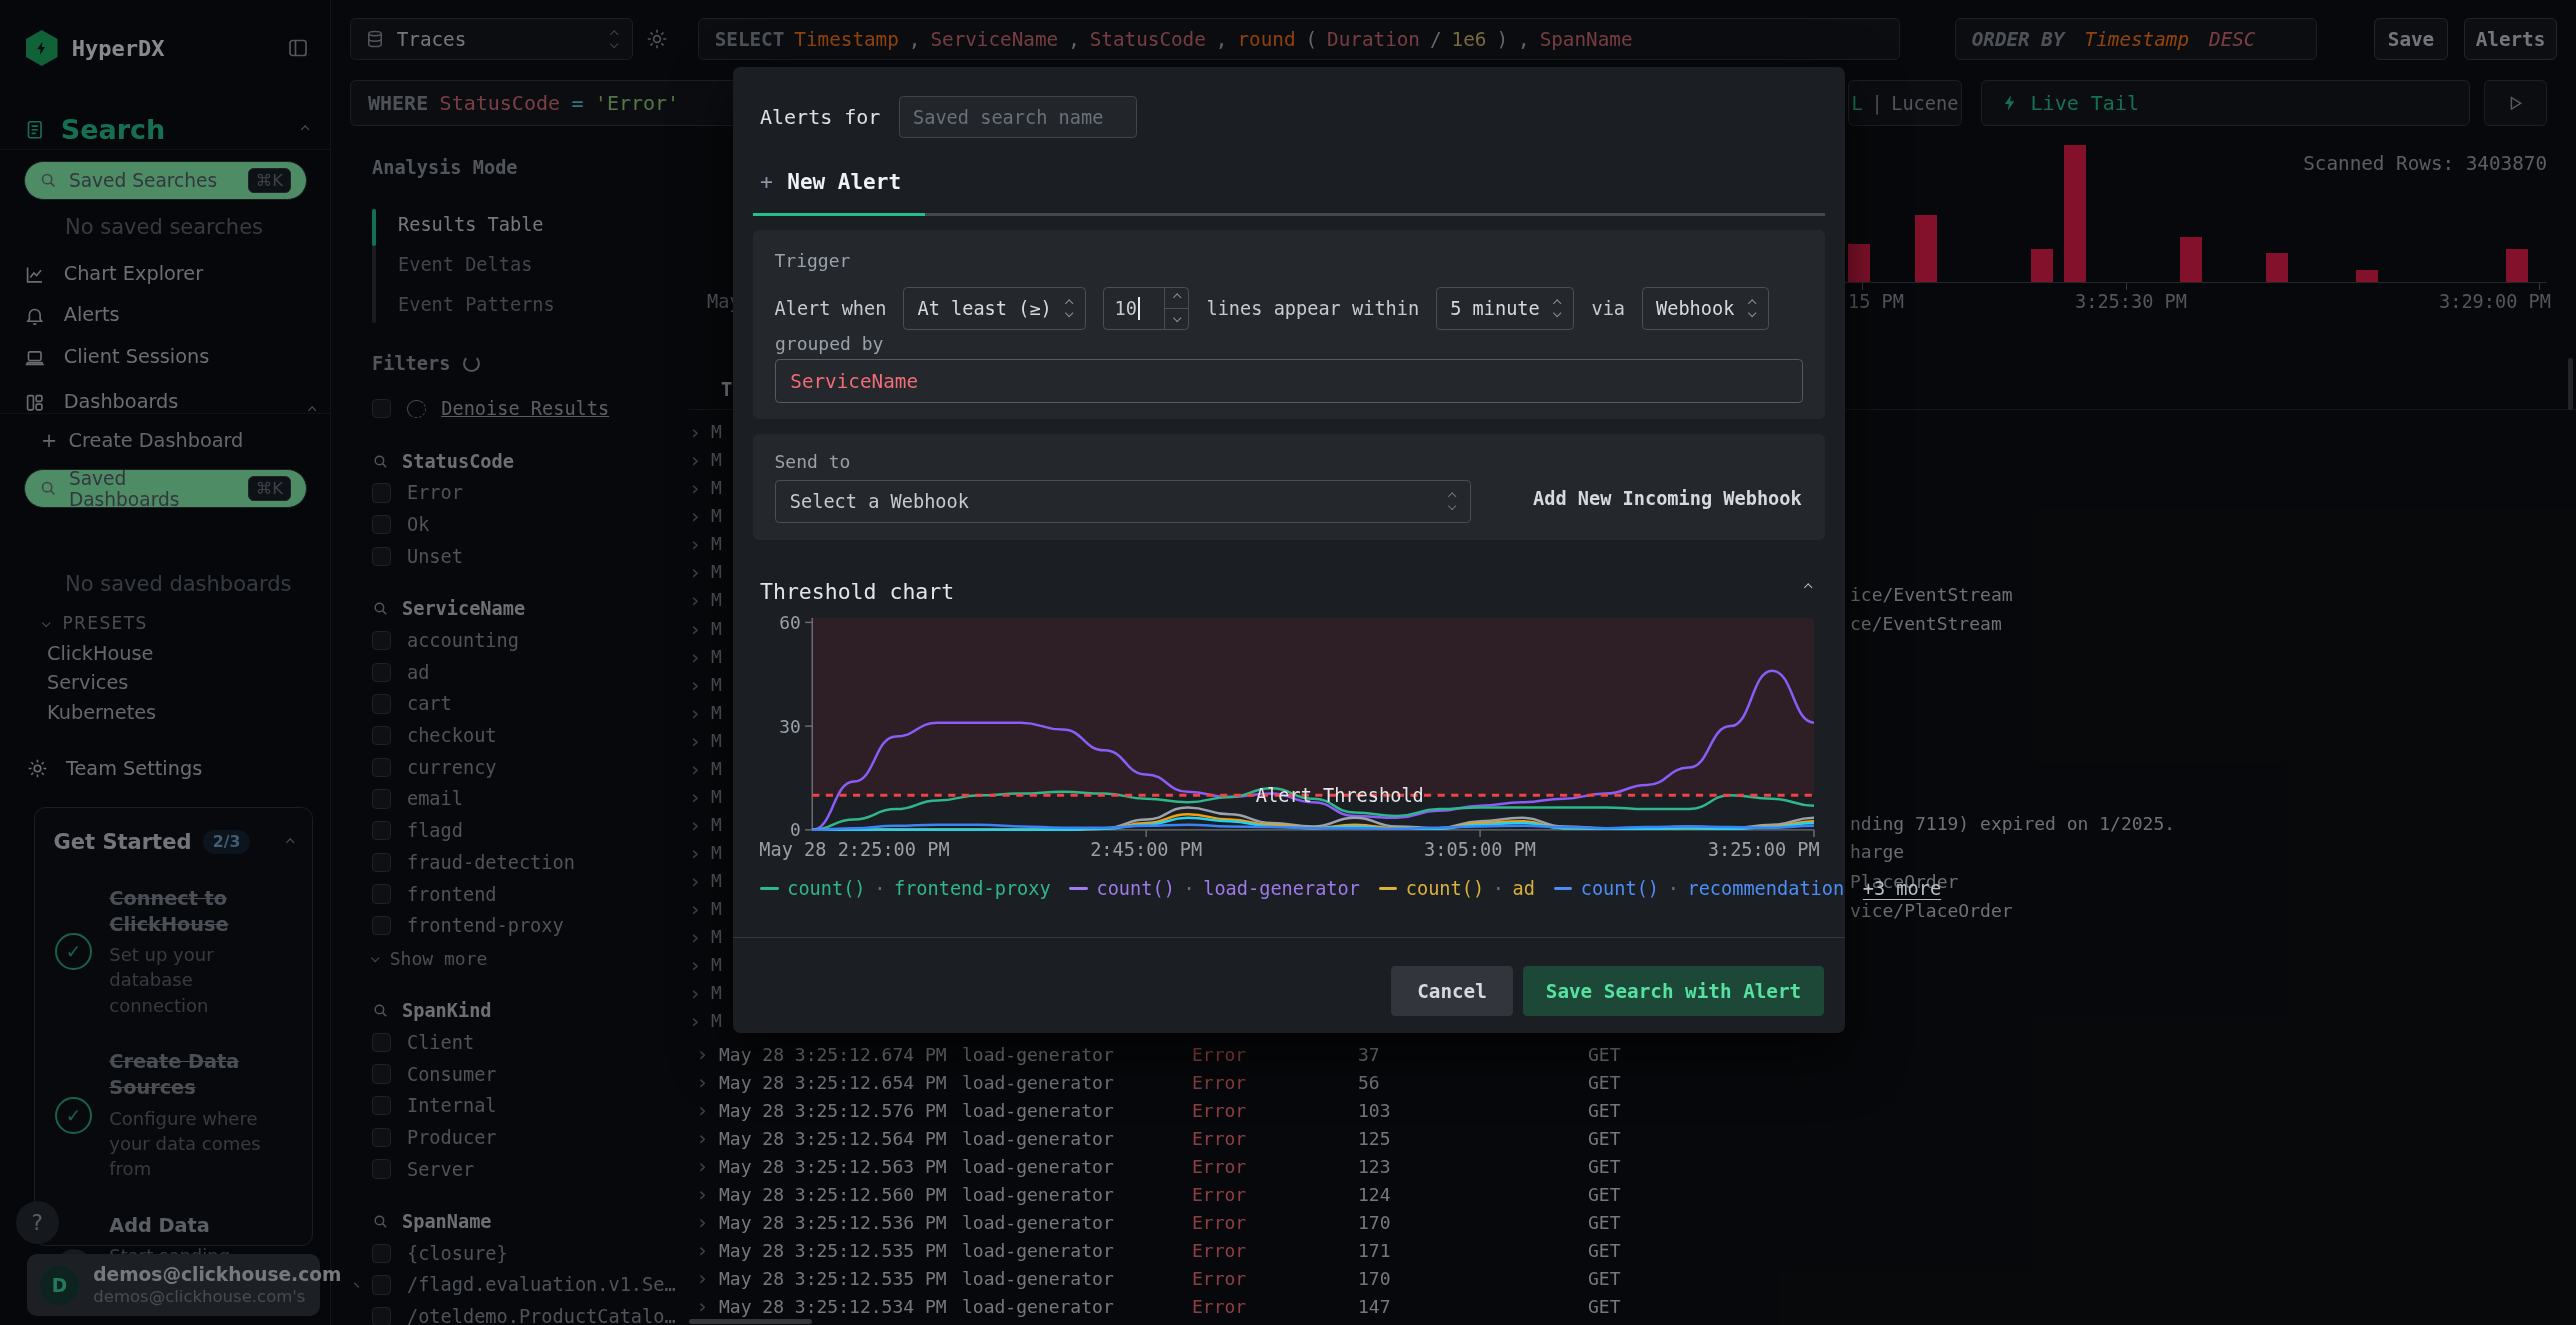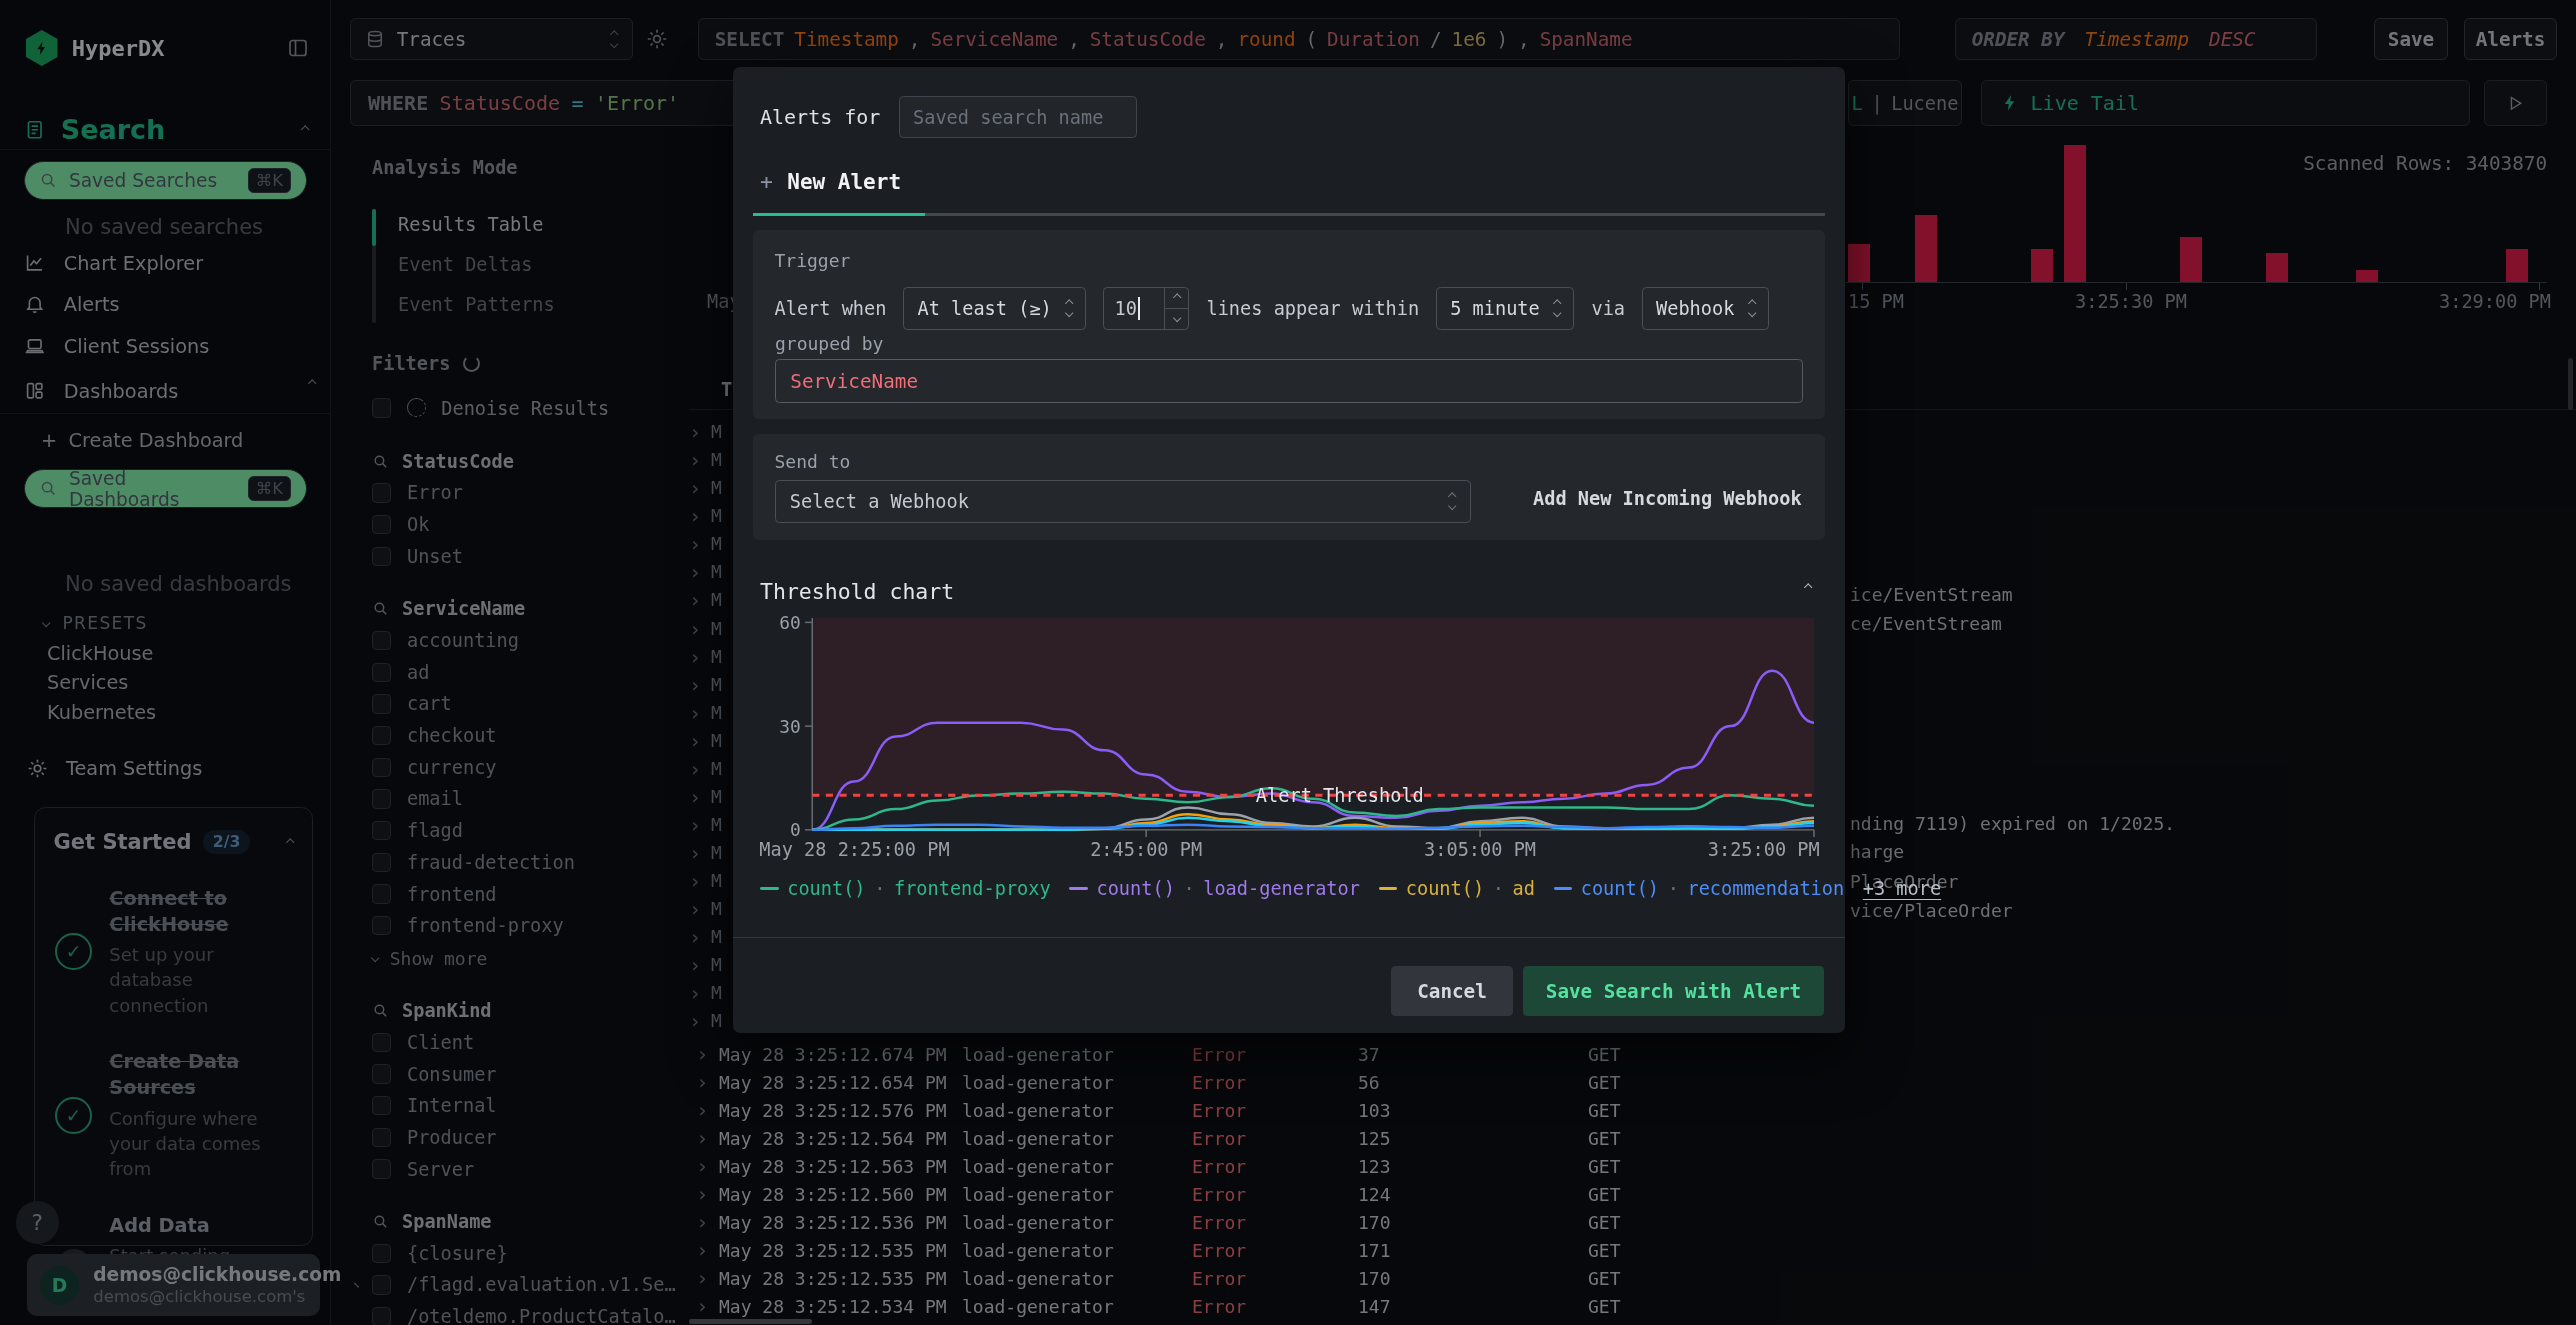--- a/index.html
+++ b/index.html
@@ -45,21 +45,21 @@
   #brand-row{position:absolute;left:26px;top:30px;right:20px;display:flex;align-items:center;gap:14.3px;}
   #logo-hex{width:31.5px;height:36px;background:#1ba75e;clip-path:polygon(50% 0,100% 25%,100% 75%,50% 100%,0 75%,0 25%);display:flex;align-items:center;justify-content:center;}
   #brand-name{font-size:22px;font-weight:bold;color:#e8ebee;font-family:var(--mono);}
   #collapse-icon{margin-left:auto;color:#8b929b;}
   #search-row{position:absolute;left:23.6px;top:114px;right:21.5px;display:flex;align-items:center;gap:15.7px;color:#24c08b;font-size:27px;font-weight:bold;}
   #search-row .chev{margin-left:auto;color:#8b929b;}
   .side-divider{position:absolute;left:0;right:0;height:1.4px;background:#1b1f24;}
   .pill-search{position:absolute;left:23.6px;width:283px;height:39px;background:#86efac;border:1.4px solid #2c3137;border-radius:715px;display:flex;align-items:center;gap:11.4px;padding:0 14.3px;color:#555d67;font-size:18.6px;}
   .pill-search .kbd{margin-left:auto;font-size:16.5px;color:#6a727c;background:#181c21;border:0.7px solid #343a42;border-radius:5.7px;padding:2.1px 7.2px;font-family:var(--sans);}
   .side-muted{position:absolute;left:65px;color:#5c646e;font-size:21px;}
-  .nav-item{position:absolute;left:23.6px;right:14.3px;height:33px;display:flex;align-items:flex-start;gap:18.6px;color:#b6bcc4;font-size:19.3px;}
+  .nav-item{position:absolute;left:23.6px;right:14.3px;height:33px;display:flex;align-items:flex-end;gap:18.6px;color:#b6bcc4;font-size:19.3px;}
   .nav-item .chev{margin-left:auto;color:#8b929b;}
   #create-dash{position:absolute;left:41px;top:429px;display:flex;gap:11.4px;align-items:center;color:#aab0b8;font-size:19.3px;}
   #presets-row{position:absolute;left:43px;top:613px;display:flex;align-items:center;gap:13px;color:#7d848d;font-size:17px;letter-spacing:1.4px;}
   .preset-item{position:absolute;left:47px;color:#aab0b8;font-size:19.3px;}
   #team-settings{position:absolute;left:26px;top:757px;display:flex;align-items:center;gap:17px;color:#b6bcc4;font-size:19.3px;}
 
   #gs-card{position:absolute;left:34px;top:807px;width:279px;height:439px;border:1.4px solid #2e333a;border-radius:11.4px;background:#0d0f12;padding:21.5px 18.6px;}
   #gs-title-row{display:flex;align-items:center;gap:11.4px;}
   #gs-title{font-size:21px;font-weight:bold;color:#c3c9d1;}
   #gs-badge{background:#132430;color:#6d9cc3;font-size:15.7px;font-weight:bold;border-radius:715px;padding:2.9px 10px;}
@@ -84,21 +84,21 @@
   
   #filters{position:absolute;left:333px;top:143px;width:404px;bottom:0;padding:14.3px 0 0 39px;overflow:hidden;font-size:18.6px;color:#a9afb8;}
   #analysis-title{font-weight:bold;color:#8a919b;font-size:18.6px;}
   #mode-list{position:relative;margin-top:26px;padding-left:26px;}
   #mode-rail{position:absolute;left:0;top:4.3px;width:3.6px;height:114px;background:#2b3036;border-radius:2.1px;}
   #mode-rail-active{position:absolute;left:0;top:4.3px;width:3.6px;height:37px;background:#24c08b;border-radius:2.1px;z-index:1;}
   .mode-item{height:40px;display:flex;align-items:center;color:#6f767f;}
   .mode-item.active{color:#c6ccd3;}
   #filters-title-row{margin-top:29px;display:flex;align-items:center;gap:13px;font-weight:bold;color:#8a919b;}
   .refresh-ic{width:17px;height:17px;border:2.1px solid #8a919b;border-top-color:transparent;border-radius:50%;}
-  #denoise-row{margin-top:24px;display:flex;align-items:flex-start;gap:15.7px;color:#9aa1aa;}
+  #denoise-row{margin-top:24px;display:flex;align-items:center;gap:15.7px;color:#9aa1aa;text-decoration:underline;}
   .denoise-ic{width:18.6px;height:18.6px;border-radius:50%;border:1.4px dashed #7d848d;border-left-style:solid;border-top-style:solid;}
   .fgroup{margin-top:31.5px;}
   .fgroup-head{display:flex;align-items:center;gap:13px;font-weight:bold;color:#b9bfc7;}
   .frow{display:flex;align-items:center;gap:15.7px;margin-top:10.7px;color:#868d96;white-space:nowrap;}
   .fmore{display:flex;align-items:center;gap:11.4px;margin-top:11.4px;color:#7d848d;font-size:18px;}
 
   
   #scanned-rows{position:absolute;left:1431px;top:152px;width:1116px;text-align:right;color:#9aa0a8;font-size:19.3px;}
   #count-fragment{position:absolute;left:738px;top:150px;color:#9aa0a8;font-size:19.3px;}
   #histogram{position:absolute;left:744px;top:143px;width:1803px;height:140px;}

